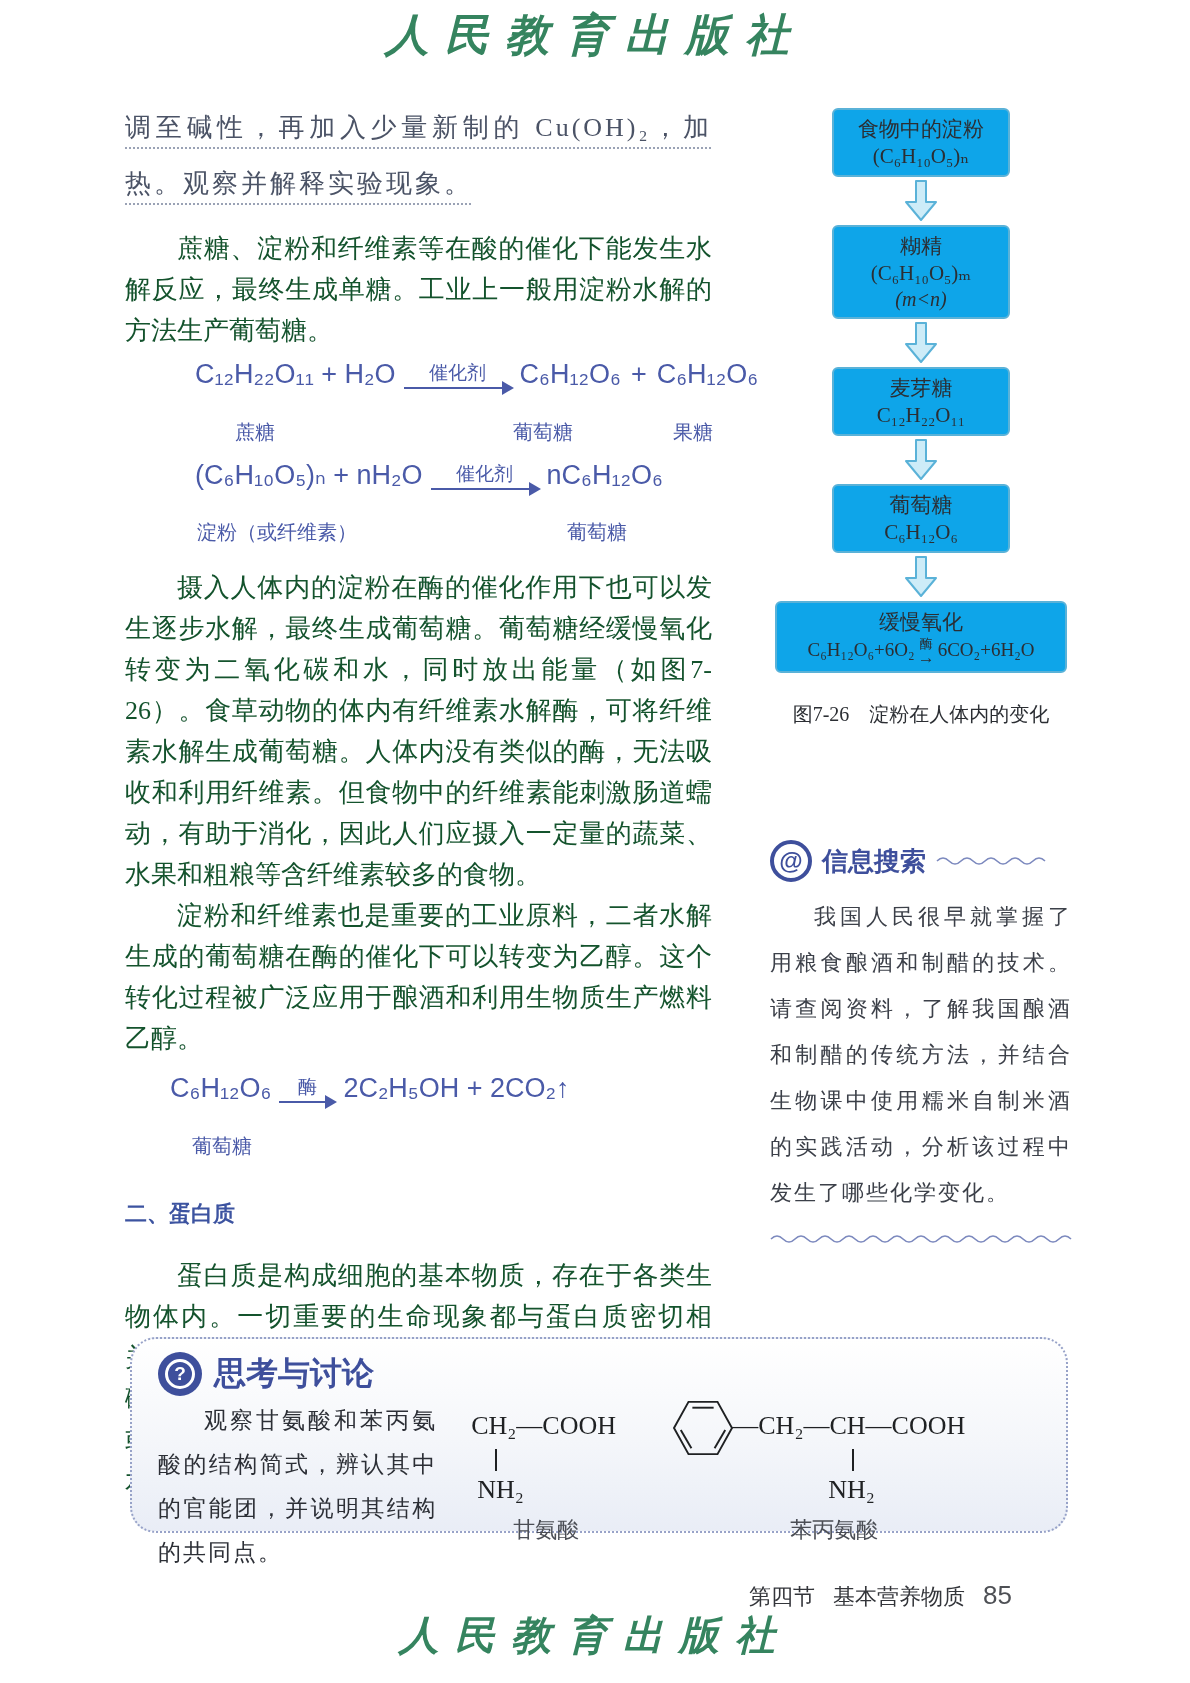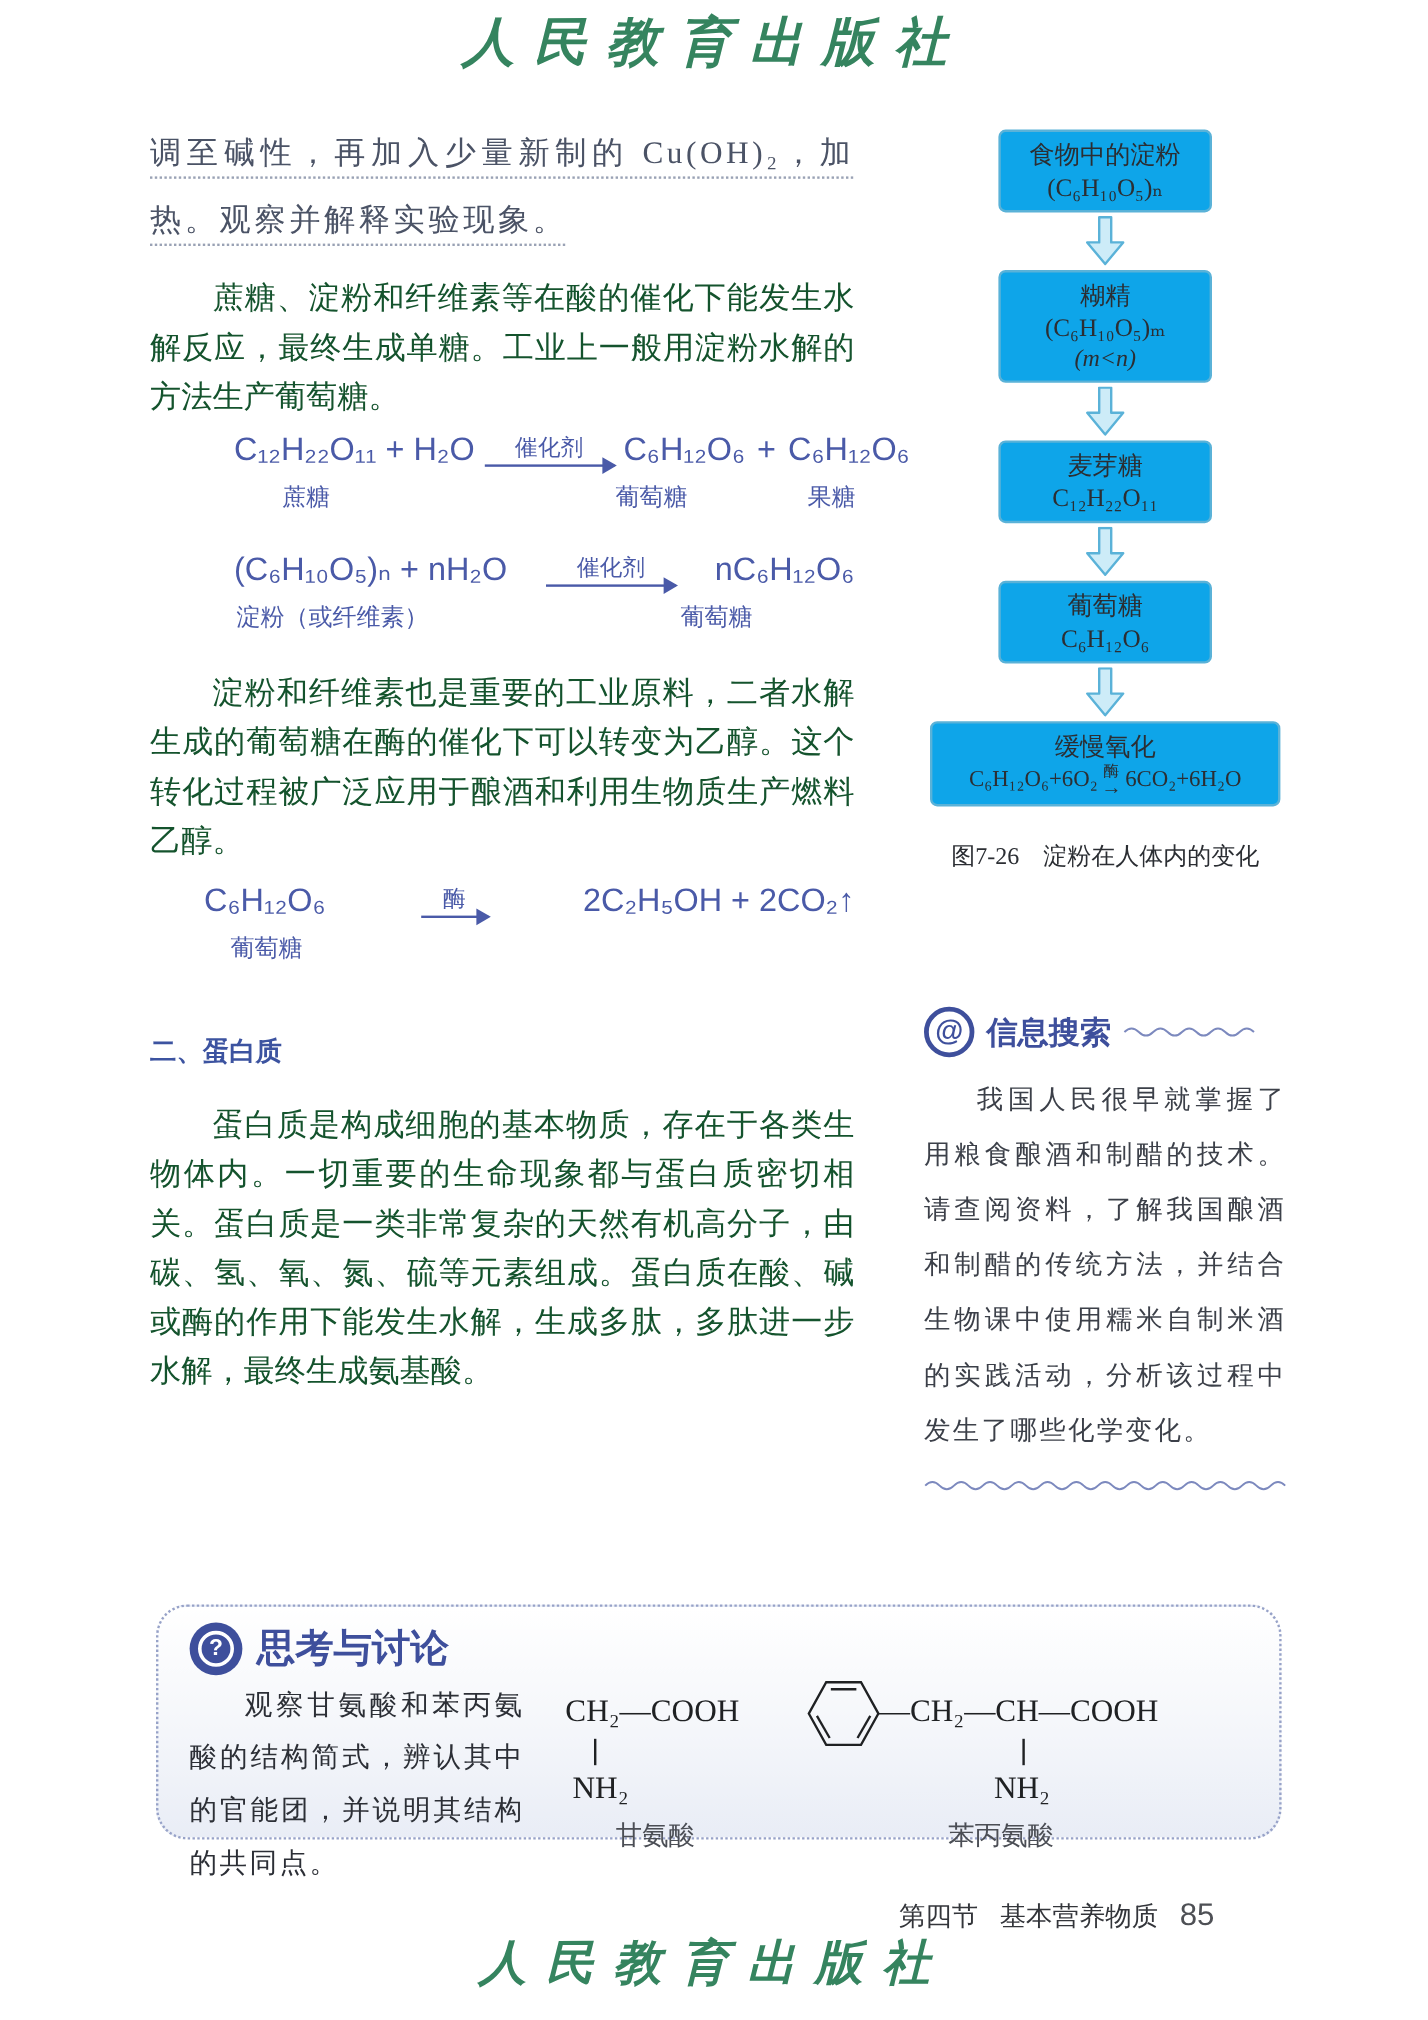--- a/index.html
+++ b/index.html
@@ -18,28 +18,28 @@
   .p-underline{
     font-size:26px;line-height:56px;color:#4b5366;letter-spacing:3px;
     text-decoration:underline dotted #9aa2b5 2px;text-underline-offset:11px;
     margin:0 0 16px 0;text-align:justify;
   }
   .p-body{font-size:26px;line-height:41px;margin:0;text-indent:2em;text-align:justify;color:#14532d;}
   .p-gap{margin-top:10px;}
   
   .equation-block{position:relative;height:92px;margin-top:8px;color:#4a5aa8;
     font-family:"Liberation Sans","DejaVu Sans",sans-serif;}
-  .eq-row{display:flex;align-items:center;font-size:27px;white-space:nowrap;justify-content:space-between;}
+  .eq-row{display:flex;align-items:center;font-size:27px;white-space:nowrap;}
   .rxn-arrow{display:inline-flex;flex-direction:column;align-items:center;margin:0 8px;}
   .rxn-arrow .lbl{font-size:19px;margin-bottom:1px;font-family:"Liberation Serif",serif;}
   .shaft{position:relative;height:2px;background:#4a5aa8;width:108px;}
   .shaft.short{width:56px;}
   .shaft::after{content:"";position:absolute;right:-2px;top:-6px;
     border-left:12px solid #4a5aa8;border-top:7px solid transparent;border-bottom:7px solid transparent;}
-  .eq-label{position:absolute;top:42px;font-size:20px;color:#4a5aa8;
+  .eq-label{position:absolute;top:60px;font-size:20px;color:#4a5aa8;
     font-family:Liberation Mono, monospace;white-space:nowrap;}
   
   .section-heading{font-family:"Liberation Sans","DejaVu Sans",sans-serif;
     font-weight:bold;font-size:22px;color:#3c53a0;margin:30px 0 26px 0;}
   
   .right-col{position:absolute;left:770px;top:108px;width:302px;}
   .flow{display:flex;flex-direction:column;align-items:center;}
   .flow-box{background:#0ea5e9;border:2px solid #5ab2d8;border-radius:6px;
     text-align:center;padding:5px 8px;box-sizing:border-box;width:178px;}
   .flow-box.wide{width:292px;}
@@ -132,20 +132,21 @@
       <span class="rxn-arrow">
         <span class="lbl">催化剂</span>
         <span class="shaft"></span>
       </span>
       <span>nC₆H₁₂O₆</span>
     </div>
     <span class="eq-label" style="left:2px;">淀粉（或纤维素）</span>
     <span class="eq-label" style="left:372px;">葡萄糖</span>
   </div>
 
+  <p class="p-body p-gap">摄入人体内的淀粉在酶的催化作用下也可以发生逐步水解，最终生成葡萄糖。葡萄糖经缓慢氧化转变为二氧化碳和水，同时放出能量（如图7-26）。食草动物的体内有纤维素水解酶，可将纤维素水解生成葡萄糖。人体内没有类似的酶，无法吸收和利用纤维素。但食物中的纤维素能刺激肠道蠕动，有助于消化，因此人们应摄入一定量的蔬菜、水果和粗粮等含纤维素较多的食物。</p>
 
   <p class="p-body">淀粉和纤维素也是重要的工业原料，二者水解生成的葡萄糖在酶的催化下可以转变为乙醇。这个转化过程被广泛应用于酿酒和利用生物质生产燃料乙醇。</p>
 
   <div class="equation-block" style="margin-left:45px;height:96px;margin-top:14px;">
     <div class="eq-row">
       <span>C₆H₁₂O₆</span>
       <span class="rxn-arrow">
         <span class="lbl">酶</span>
         <span class="shaft short"></span>
       </span>

